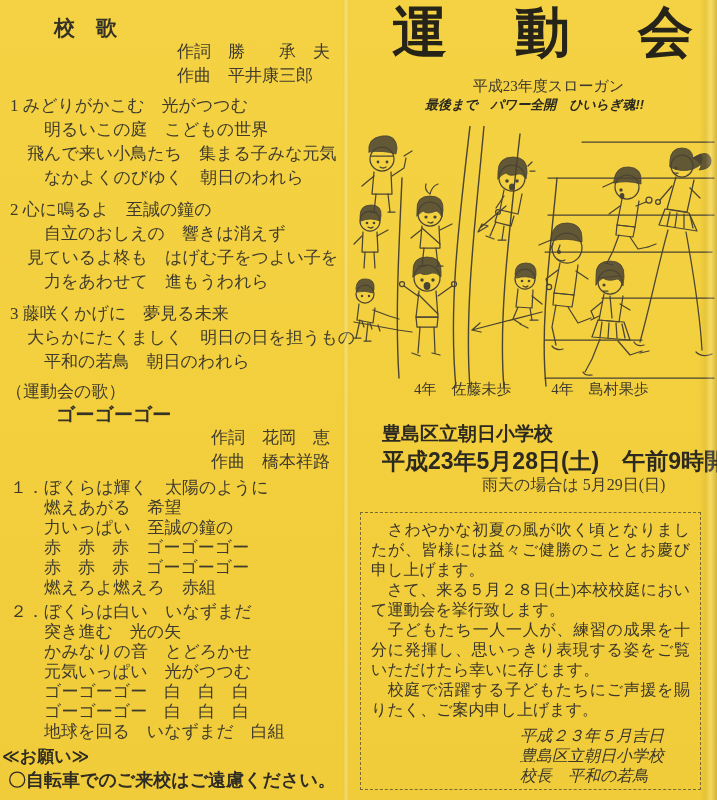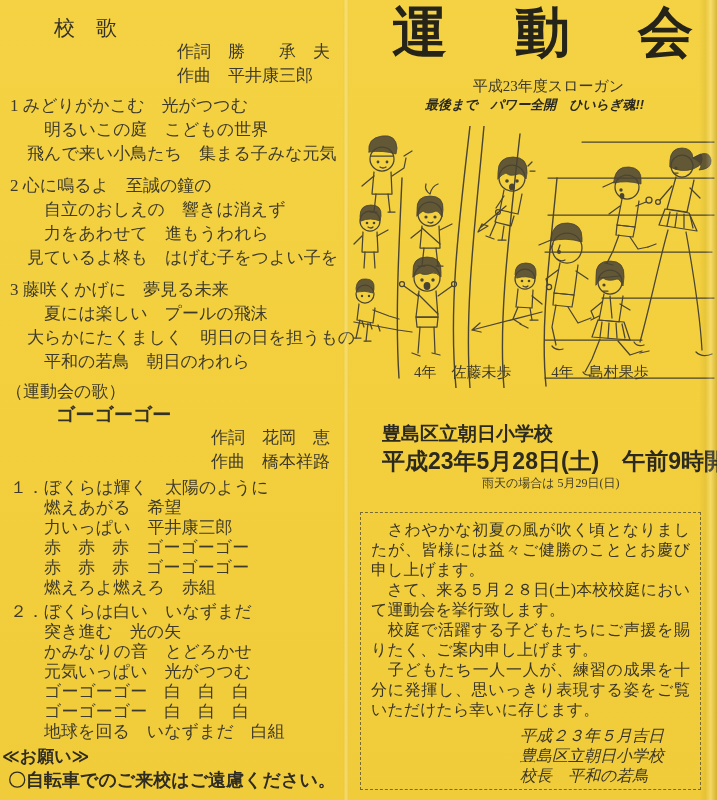--- a/index.html
+++ b/index.html
@@ -12,21 +12,21 @@
   }
   
   .crease-mid{position:absolute;left:343px;top:0;width:6px;height:100%;
     background:linear-gradient(90deg,rgba(120,90,0,.05),rgba(255,255,230,.30) 50%,rgba(120,90,0,.04));pointer-events:none;}
   .crease-right{position:absolute;right:0;top:0;width:18px;height:100%;
     background:linear-gradient(90deg,rgba(0,0,0,0),rgba(90,70,0,.08) 35%,rgba(255,255,235,.22) 65%,rgba(60,45,0,.16) 100%);pointer-events:none;}
 
   
   .col-left{position:absolute;left:10px;top:16px;width:334px;font-size:17px;color:#3f3b2c;}
   .col-left .ln{white-space:pre;line-height:24px;}
-  .ss-title{font-size:21px;font-weight:normal;margin:0 0 0 44px;line-height:24px;color:#343126;}
+  .ss-title{font-size:21px;font-weight:bold;margin:0 0 0 44px;line-height:24px;color:#343126;}
   .credits{width:fit-content;margin:0 14px 0 auto;line-height:20px;}
   .verse-ss{margin-top:6px;}
   .verse-ss .ln{line-height:24px;}
   .verse-ss + .verse-ss{margin-top:8px;}
   .song2-label{margin-top:6px;line-height:20px;margin-left:-4px;}
   .gs-title{font-size:19px;font-weight:bold;margin:0 0 0 46px;line-height:22px;color:#343126;}
   .verse-gs{margin-top:4px;}
   .verse-gs .ln{line-height:20px;}
   .notice{margin-top:4px;font-family:"Liberation Sans","DejaVu Sans",sans-serif;color:#2f2c23;}
   .notice-h{font-weight:bold;font-size:17px;line-height:22px;margin-left:-8px;}
@@ -36,28 +36,28 @@
   .col-right{position:absolute;left:352px;top:0;width:365px;height:800px;}
   .big-title{position:absolute;top:2px;left:0;width:365px;white-space:nowrap;
     font-family:"Liberation Sans","DejaVu Sans",sans-serif;font-weight:bold;
     font-size:55px;line-height:60px;letter-spacing:68px;padding-left:40px;color:#262419;}
   .slogan-label{position:absolute;top:77px;left:0;width:365px;text-align:center;
     font-size:15px;color:#3c382b;padding-left:14px;}
   .slogan{position:absolute;top:96px;left:0;width:365px;text-align:center;
     font-family:"Liberation Sans","DejaVu Sans",sans-serif;font-weight:bold;font-style:italic;
     font-size:13px;color:#2c2a20;white-space:nowrap;}
   .illustration{position:absolute;top:126px;left:0;}
-  .captions{position:absolute;top:363px;left:0;width:365px;font-size:15px;color:#3f3b2c;}
+  .captions{position:absolute;top:380px;left:0;width:365px;font-size:15px;color:#3f3b2c;}
   .captions .cap1{margin-left:62px;}
   .captions .cap2{margin-left:36px;}
   .school-line{position:absolute;top:421px;left:30px;font-family:"Liberation Sans","DejaVu Sans",sans-serif;
     font-weight:bold;font-size:19px;color:#2c2a20;white-space:nowrap;}
   .date-line{position:absolute;top:446px;left:30px;font-family:"Liberation Sans","DejaVu Sans",sans-serif;
     font-weight:bold;font-size:23px;color:#2c2a20;white-space:nowrap;}
-  .rain-line{position:absolute;top:475px;left:130px;font-size:12px;color:#3f3b2c;white-space:nowrap;}
+  .rain-line{position:absolute;top:475px;left:130px;font-size:16px;color:#3f3b2c;white-space:nowrap;}
   .letter{position:absolute;top:512px;left:8px;width:341px;height:278px;box-sizing:border-box;
     border:1.6px dashed rgba(85,78,50,.78);padding:7px 10px 4px 10px;font-size:16px;color:#3a362a;}
   .letter p{margin:0;line-height:20px;text-align:justify;word-break:break-all;}
   .letter .sig{width:fit-content;margin:6px 26px 0 auto;line-height:20px;font-style:italic;}
 
   
   .ink{stroke:#4a4433;fill:none;stroke-width:1.25;stroke-linecap:round;stroke-linejoin:round;}
   .ink .f{fill:#4a4433;stroke:none;}
   .ink .h{fill:#4a4433;fill-opacity:.86;stroke:#4a4433;stroke-width:.8;}
   .ink .pole{stroke-width:1.4;}
@@ -73,48 +73,48 @@
 
     <div class="credits">
       <div class="ln">作詞　勝　　承　夫</div>
       <div class="ln">作曲　平井康三郎</div>
     </div>
 
     <div class="verse-ss">
       <div class="ln">1 みどりがかこむ　光がつつむ</div>
       <div class="ln">　　明るいこの庭　こどもの世界</div>
       <div class="ln">　飛んで来い小鳥たち　集まる子みな元気</div>
+      <div class="ln">　　なかよくのびゆく　朝日のわれら</div>
     </div>
 
     <div class="verse-ss">
       <div class="ln">2 心に鳴るよ　至誠の鐘の</div>
       <div class="ln">　　自立のおしえの　響きは消えず</div>
+      <div class="ln">　見ているよ柊も　はげむ子をつよい子を</div>
       <div class="ln">　　力をあわせて　進もうわれら</div>
-      <div class="ln">　見ているよ柊も　はげむ子をつよい子を</div>
     </div>
 
     <div class="verse-ss">
       <div class="ln">3 藤咲くかげに　夢見る未来</div>
-      <div class="ln">　　夏には楽しい　プールの飛沫</div>
       <div class="ln">　大らかにたくましく　明日の日を担うもの</div>
       <div class="ln">　　平和の若鳥　朝日のわれら</div>
     </div>
 
     <div class="song2-label ln">（運動会の歌）</div>
     <div class="gs-title">ゴーゴーゴー</div>
 
     <div class="credits">
       <div class="ln">作詞　花岡　恵</div>
       <div class="ln">作曲　橋本祥路</div>
     </div>
 
     <div class="verse-gs">
       <div class="ln">１．ぼくらは輝く　太陽のように</div>
       <div class="ln">　　燃えあがる　希望</div>
-      <div class="ln">　　力いっぱい　平井康三郎</div>
+      <div class="ln">　　力いっぱい　至誠の鐘の</div>
       <div class="ln">　　赤　赤　赤　ゴーゴーゴー</div>
       <div class="ln">　　赤　赤　赤　ゴーゴーゴー</div>
       <div class="ln">　　燃えろよ燃えろ　赤組</div>
     </div>
 
     <div class="verse-gs">
       <div class="ln">２．ぼくらは白い　いなずまだ</div>
       <div class="ln">　　突き進む　光の矢</div>
       <div class="ln">　　かみなりの音　とどろかせ</div>
       <div class="ln">　　元気いっぱい　光がつつむ</div>
@@ -319,22 +319,22 @@
       <span class="cap2">4年　島村果歩</span>
     </div>
 
     <div class="school-line">豊島区立朝日小学校</div>
     <div class="date-line">平成23年5月28日(土)　午前9時開始</div>
     <div class="rain-line">雨天の場合は 5月29日(日)</div>
 
     <div class="letter">
       <p>　さわやかな初夏の風が吹く頃となりましたが、皆様には益々ご健勝のこととお慶び申し上げます。</p>
       <p>　さて、来る５月２８日(土)本校校庭において運動会を挙行致します。</p>
+      <p>　子どもたち一人一人が、練習の成果を十分に発揮し、思いっきり表現する姿をご覧いただけたら幸いに存じます。</p>
       <p>　校庭で活躍する子どもたちにご声援を賜りたく、ご案内申し上げます。</p>
-      <p>　子どもたち一人一人が、練習の成果を十分に発揮し、思いっきり表現する姿をご覧いただけたら幸いに存じます。</p>
       <div class="sig">
         <div>平成２３年５月吉日</div>
         <div>豊島区立朝日小学校</div>
         <div>校長　平和の若鳥</div>
       </div>
     </div>
   </div>
 
   <div class="crease-mid"></div>
   <div class="crease-right"></div>

